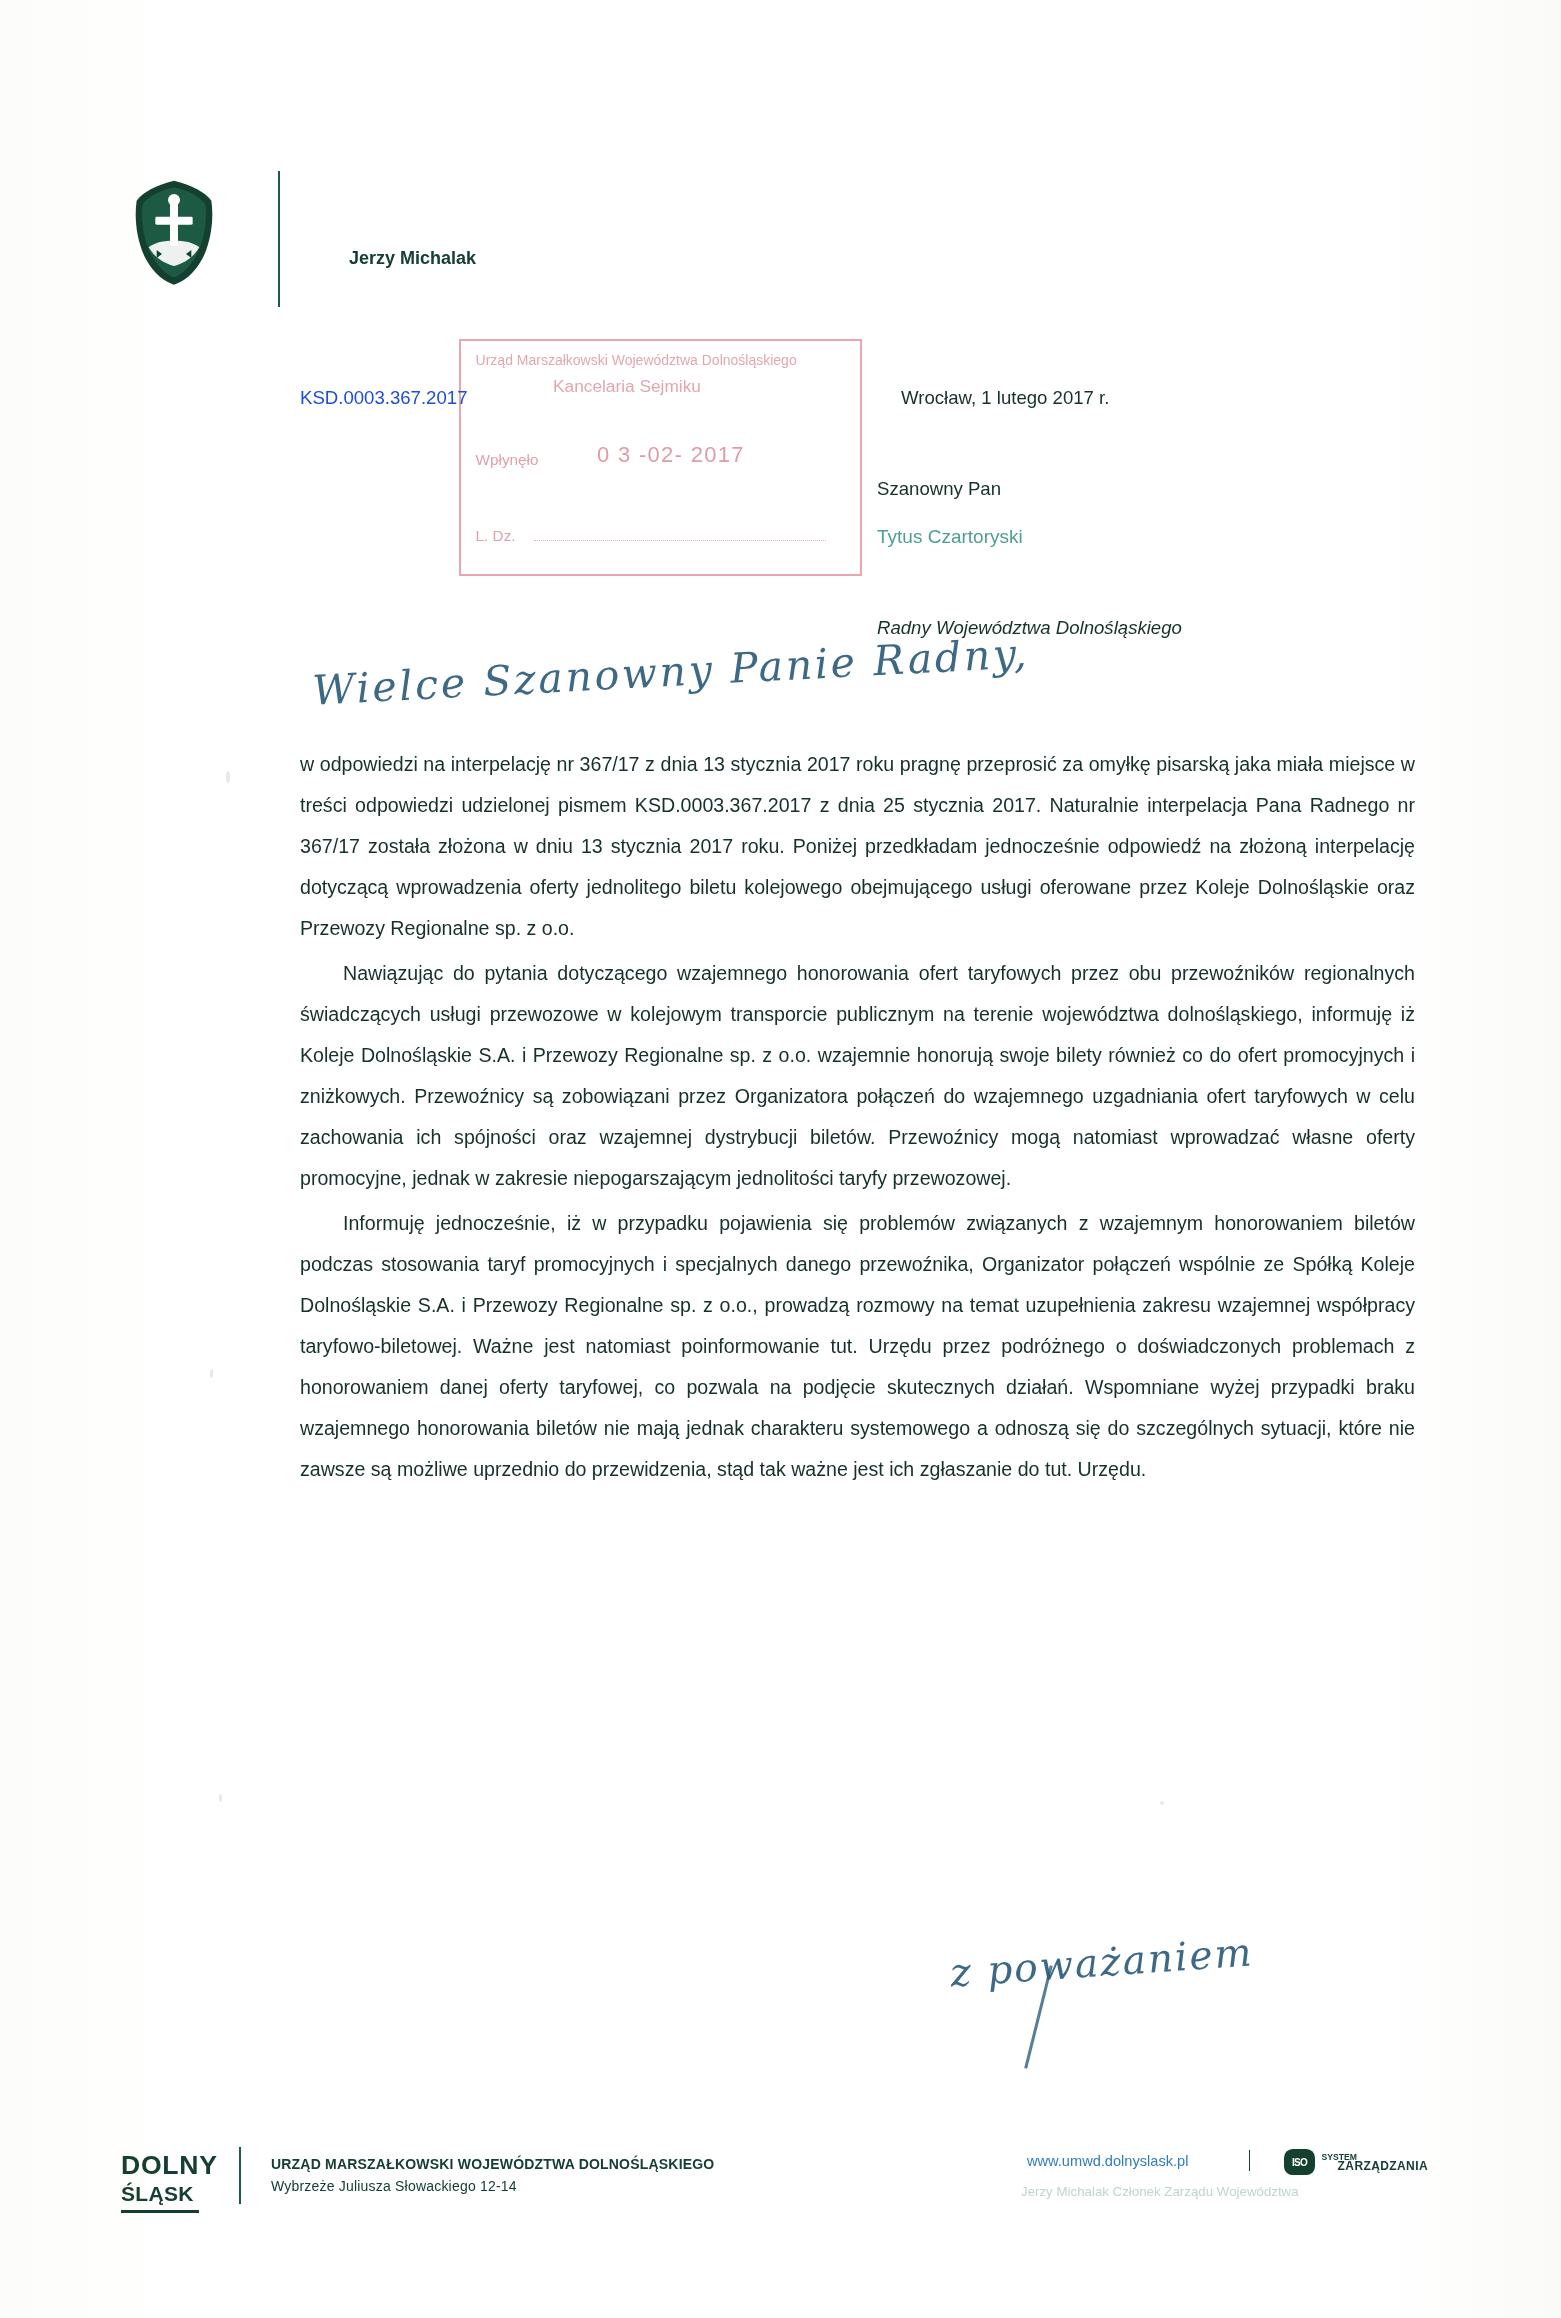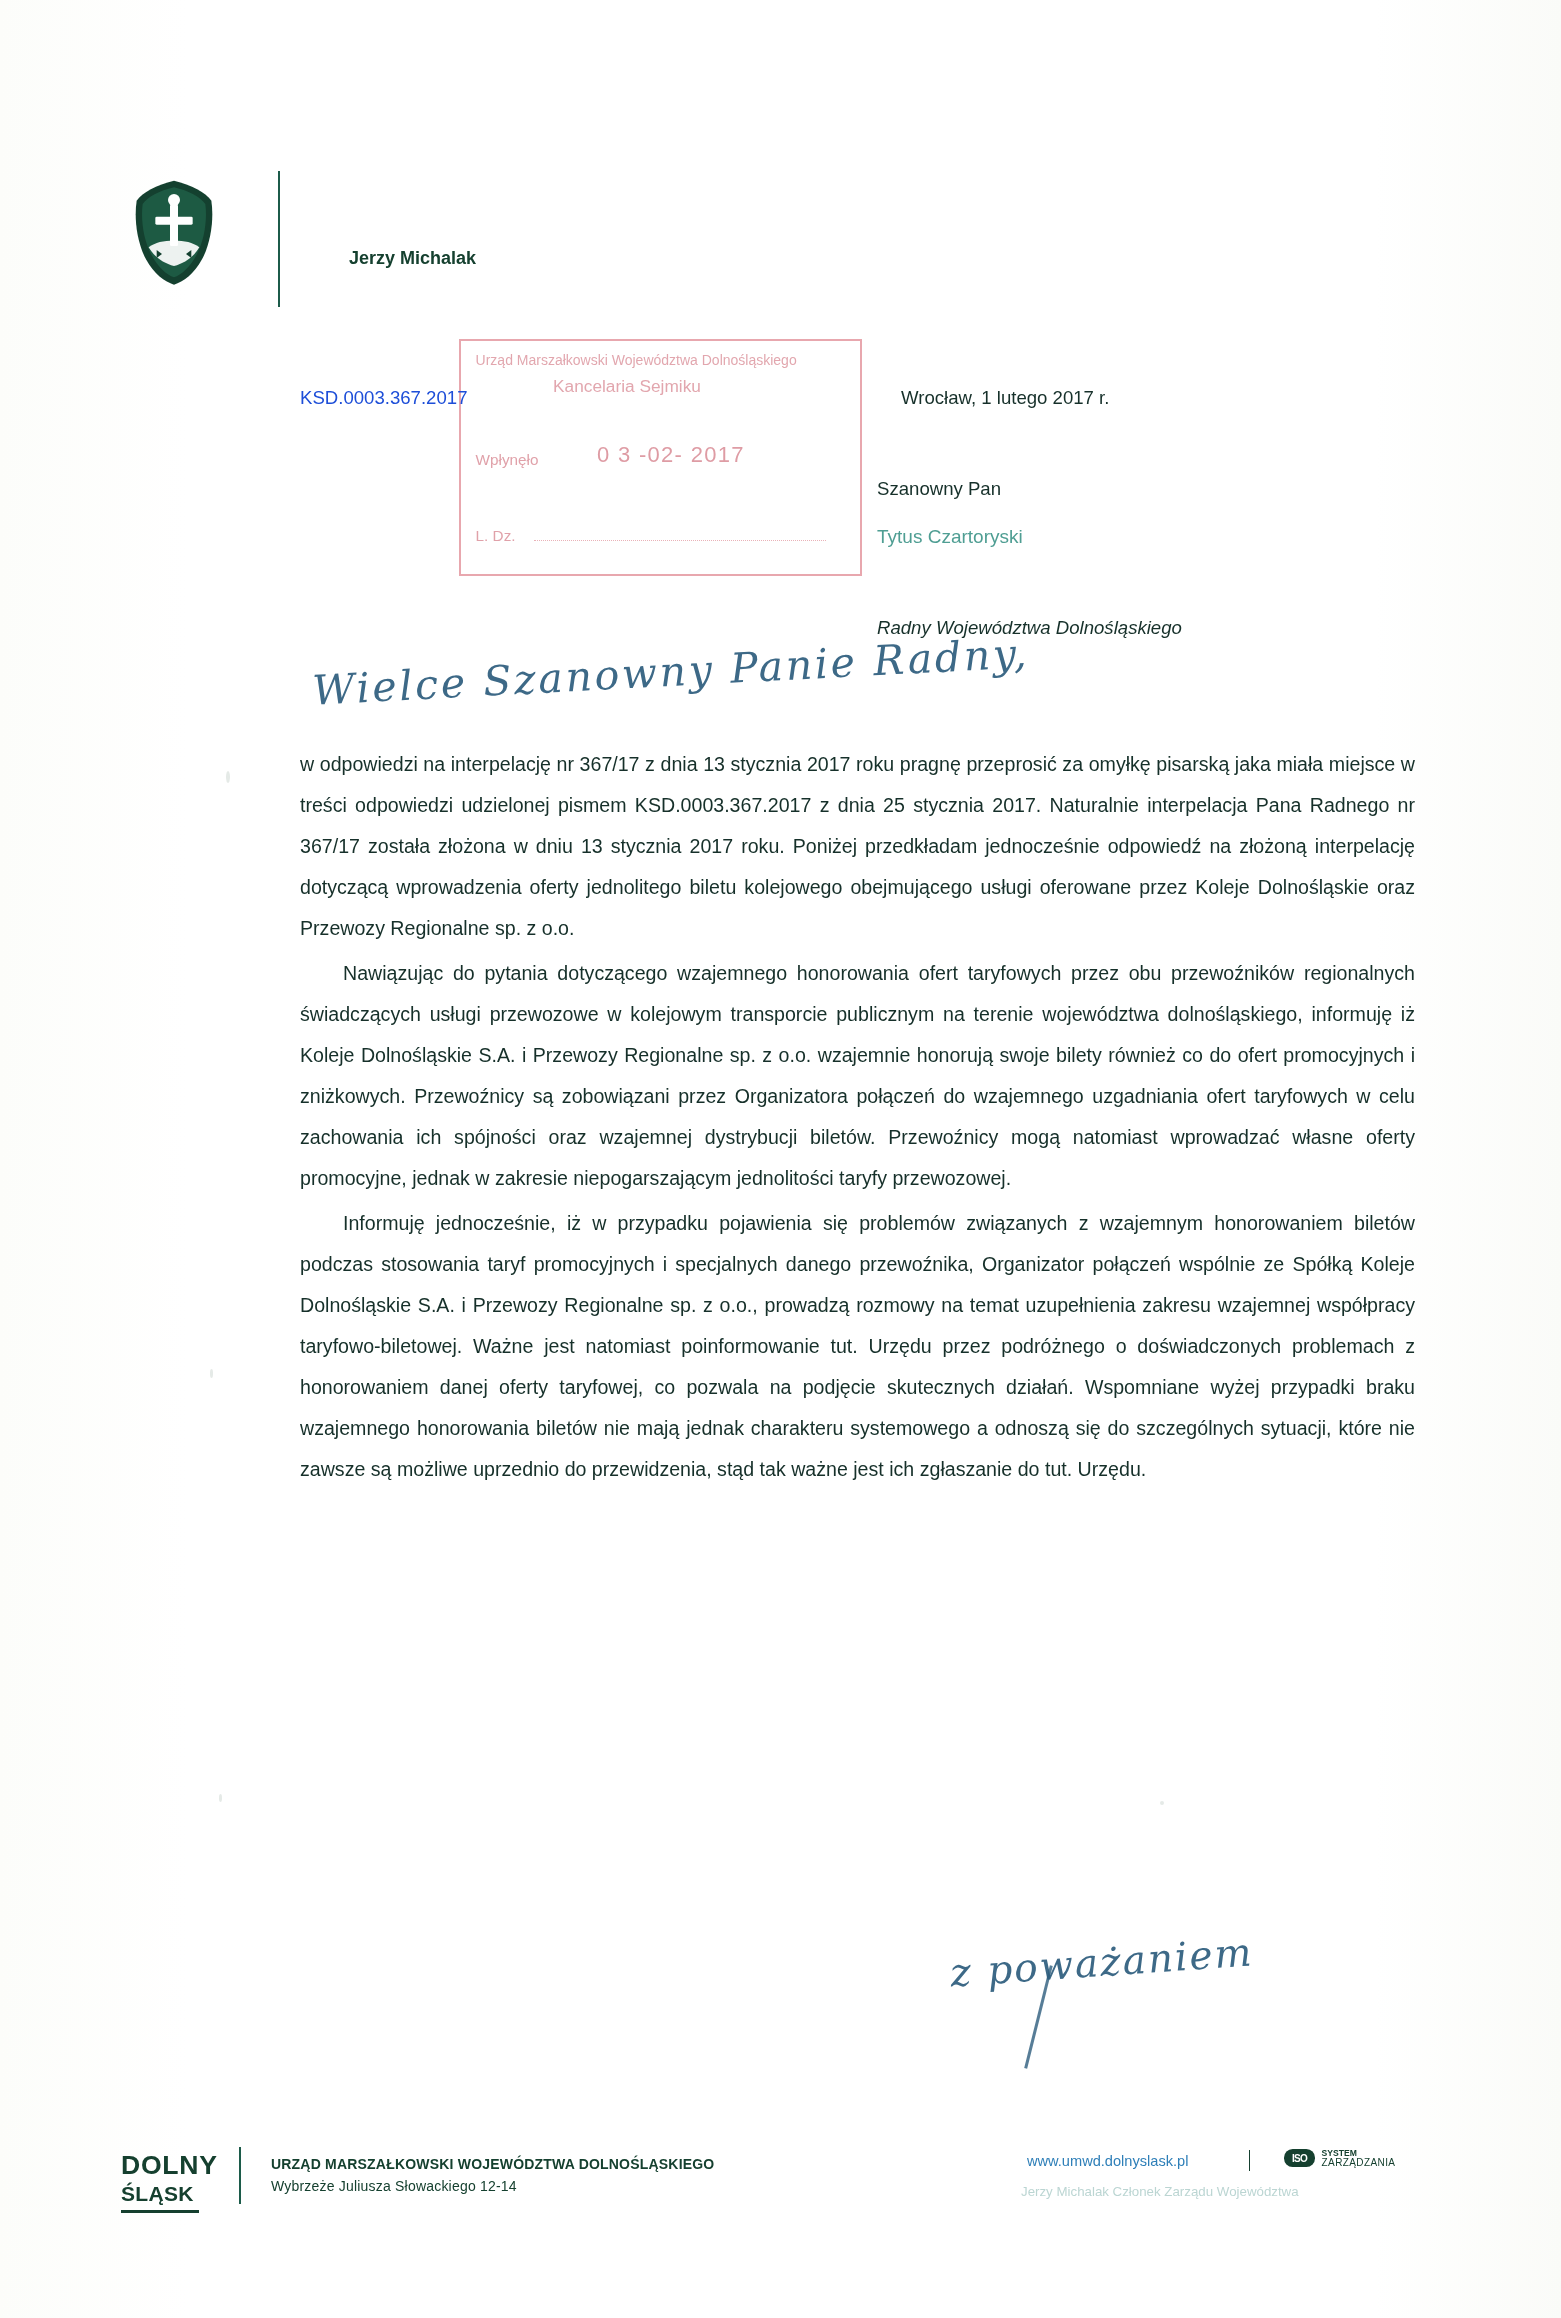--- a/index.html
+++ b/index.html
@@ -288,38 +288,38 @@
   .footer-sys {
     position: absolute;
     left: 1284px;
     top: 2149px;
     display: flex;
     align-items: center;
     gap: 6.6px;
   }
   .footer-sys .badge {
     width: 31px;
-    height: 18px;
+    height: 26px;
     border-radius: 8.6px;
     background: #15402f;
     color: #ffffff;
     font-size: 10px;
     font-weight: bold;
     display: flex;
     align-items: center;
     justify-content: center;
     letter-spacing: -0.7px;
   }
   .footer-sys .txt {
     font-size: 8.6px;
     font-weight: bold;
     color: #15402f;
     line-height: 9.3px;
   }
-  .footer-sys .txt .s2 { display: block; font-weight: normal; font-size: 10px; letter-spacing: 0.4px; }
+  .footer-sys .txt .s2 { display: block; font-weight: bold; font-size: 12px; letter-spacing: 0.4px; margin-left: 16px; }
   .footer-faint {
     position: absolute;
     left: 1021px;
     top: 2184px;
     font-size: 13.3px;
     color: #9fc4c0;
     white-space: nowrap;
     opacity: .7;
   }
   

